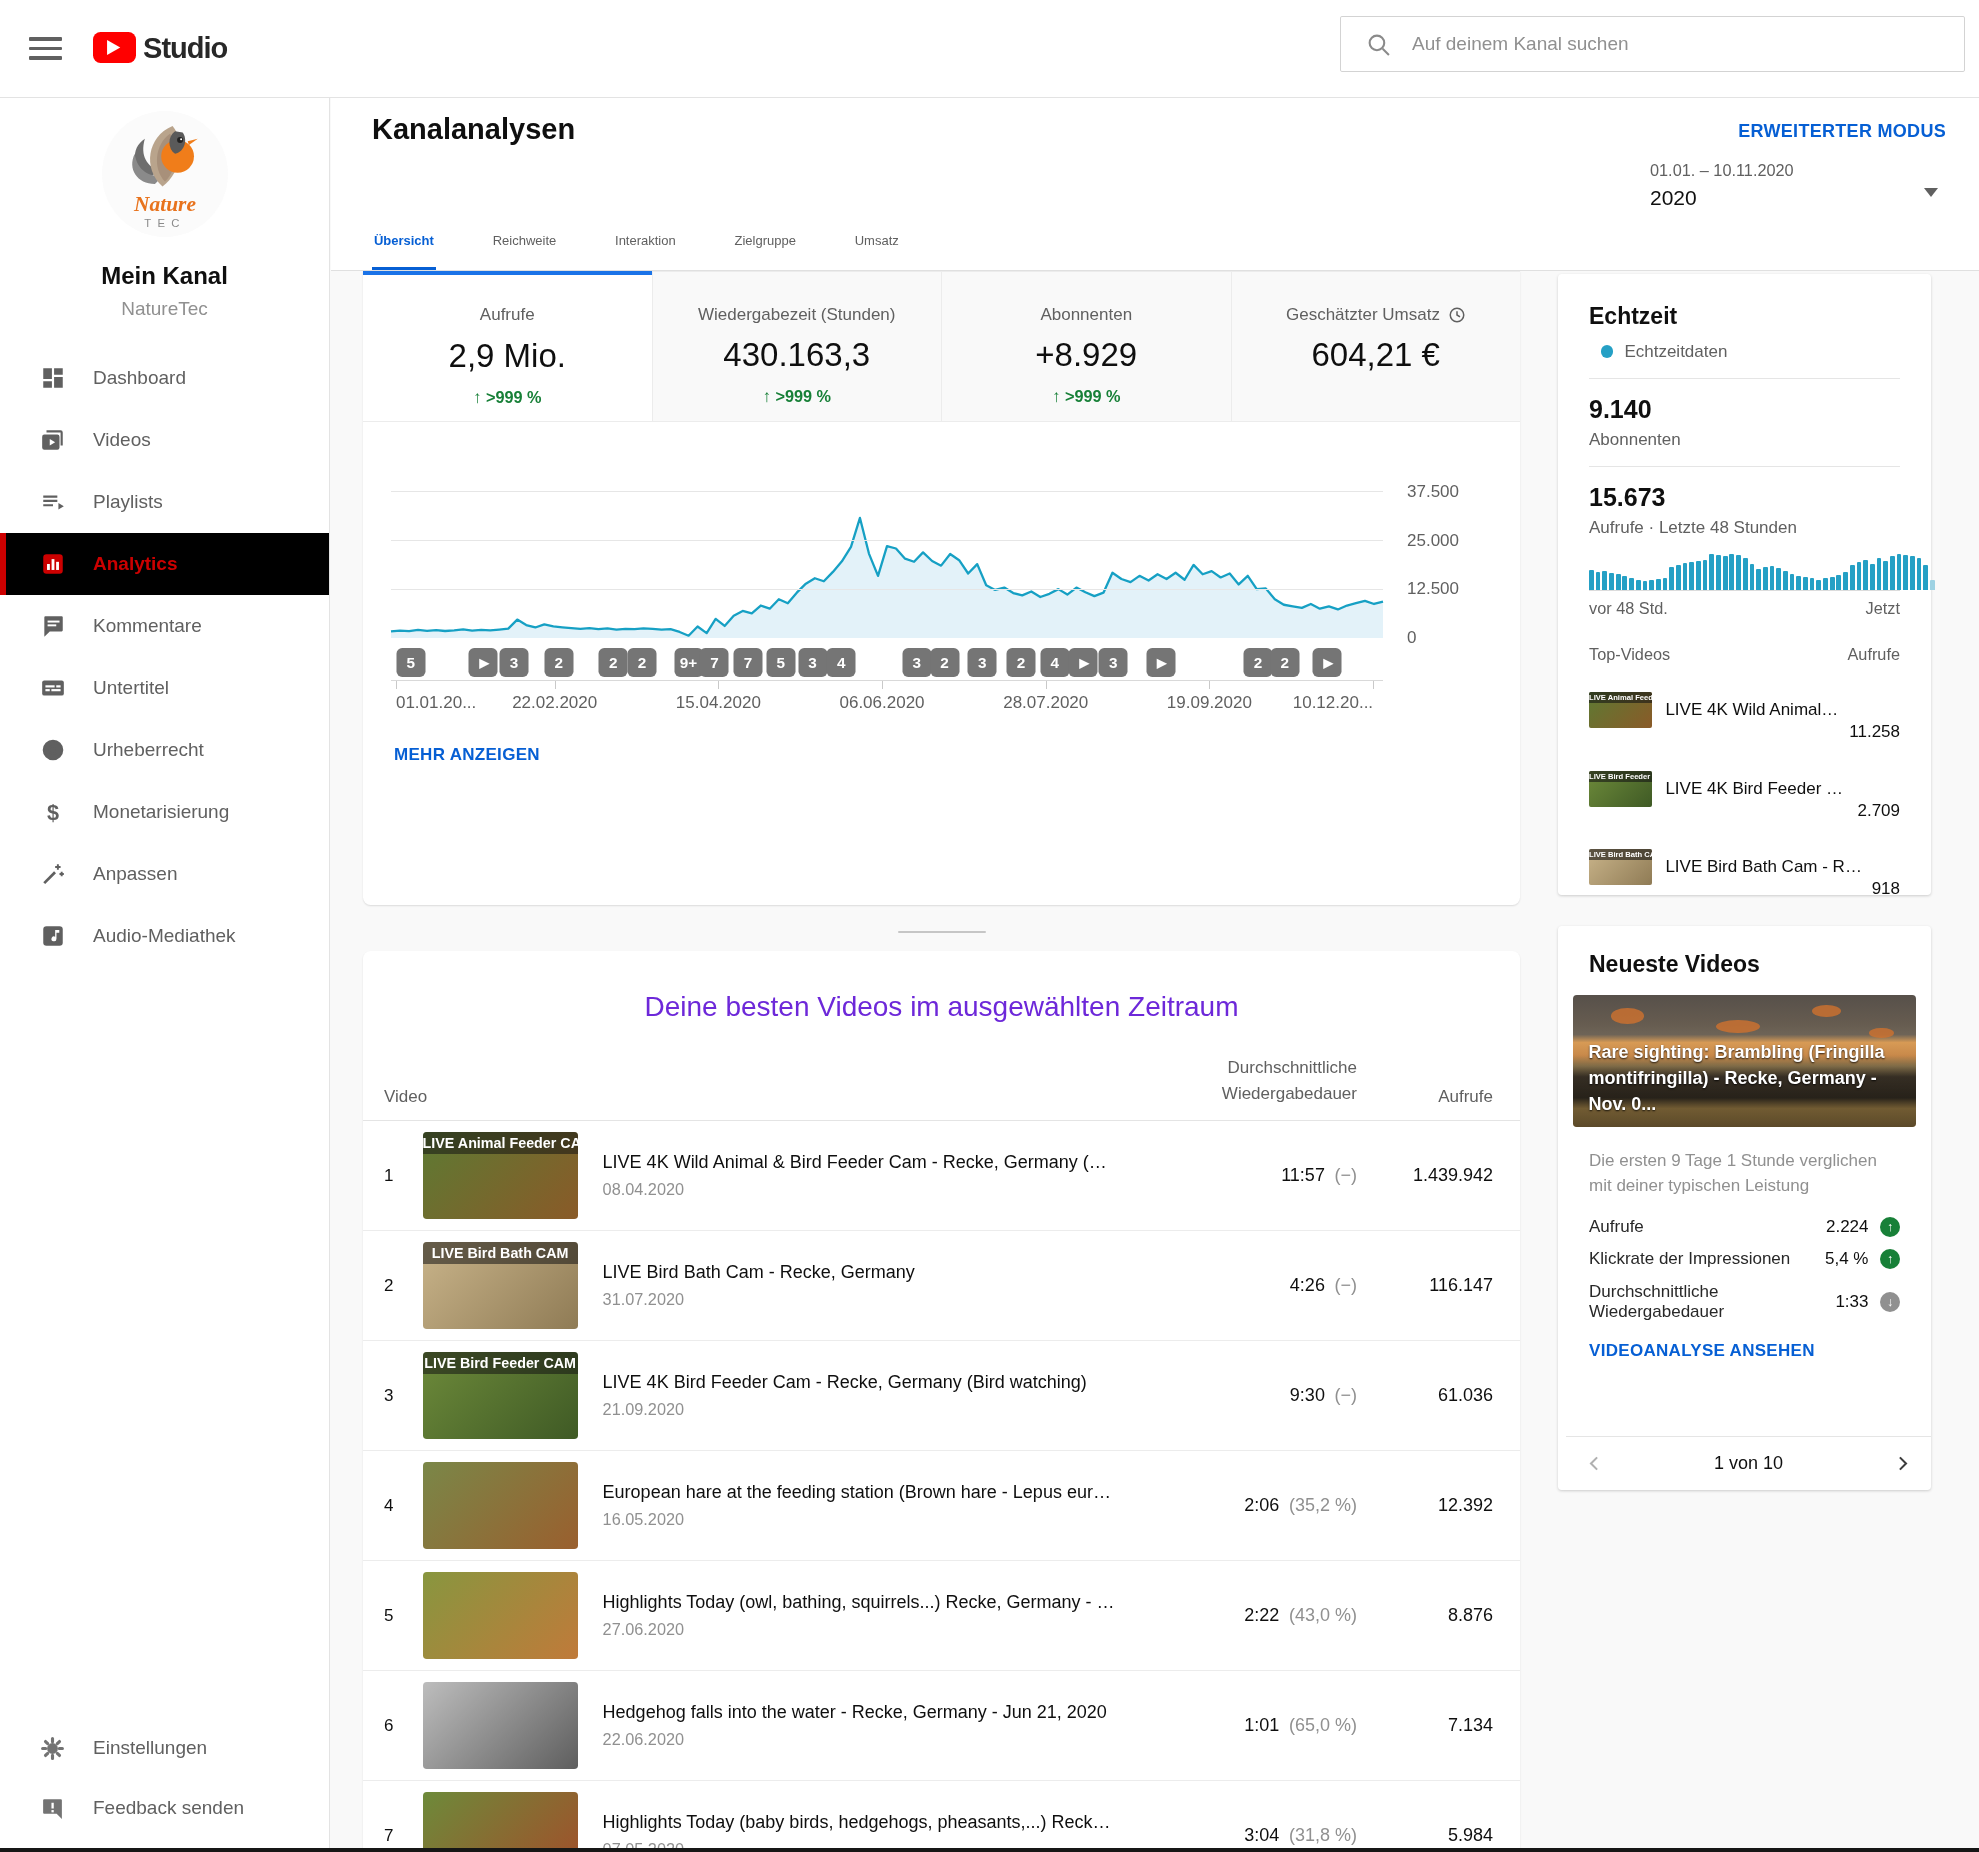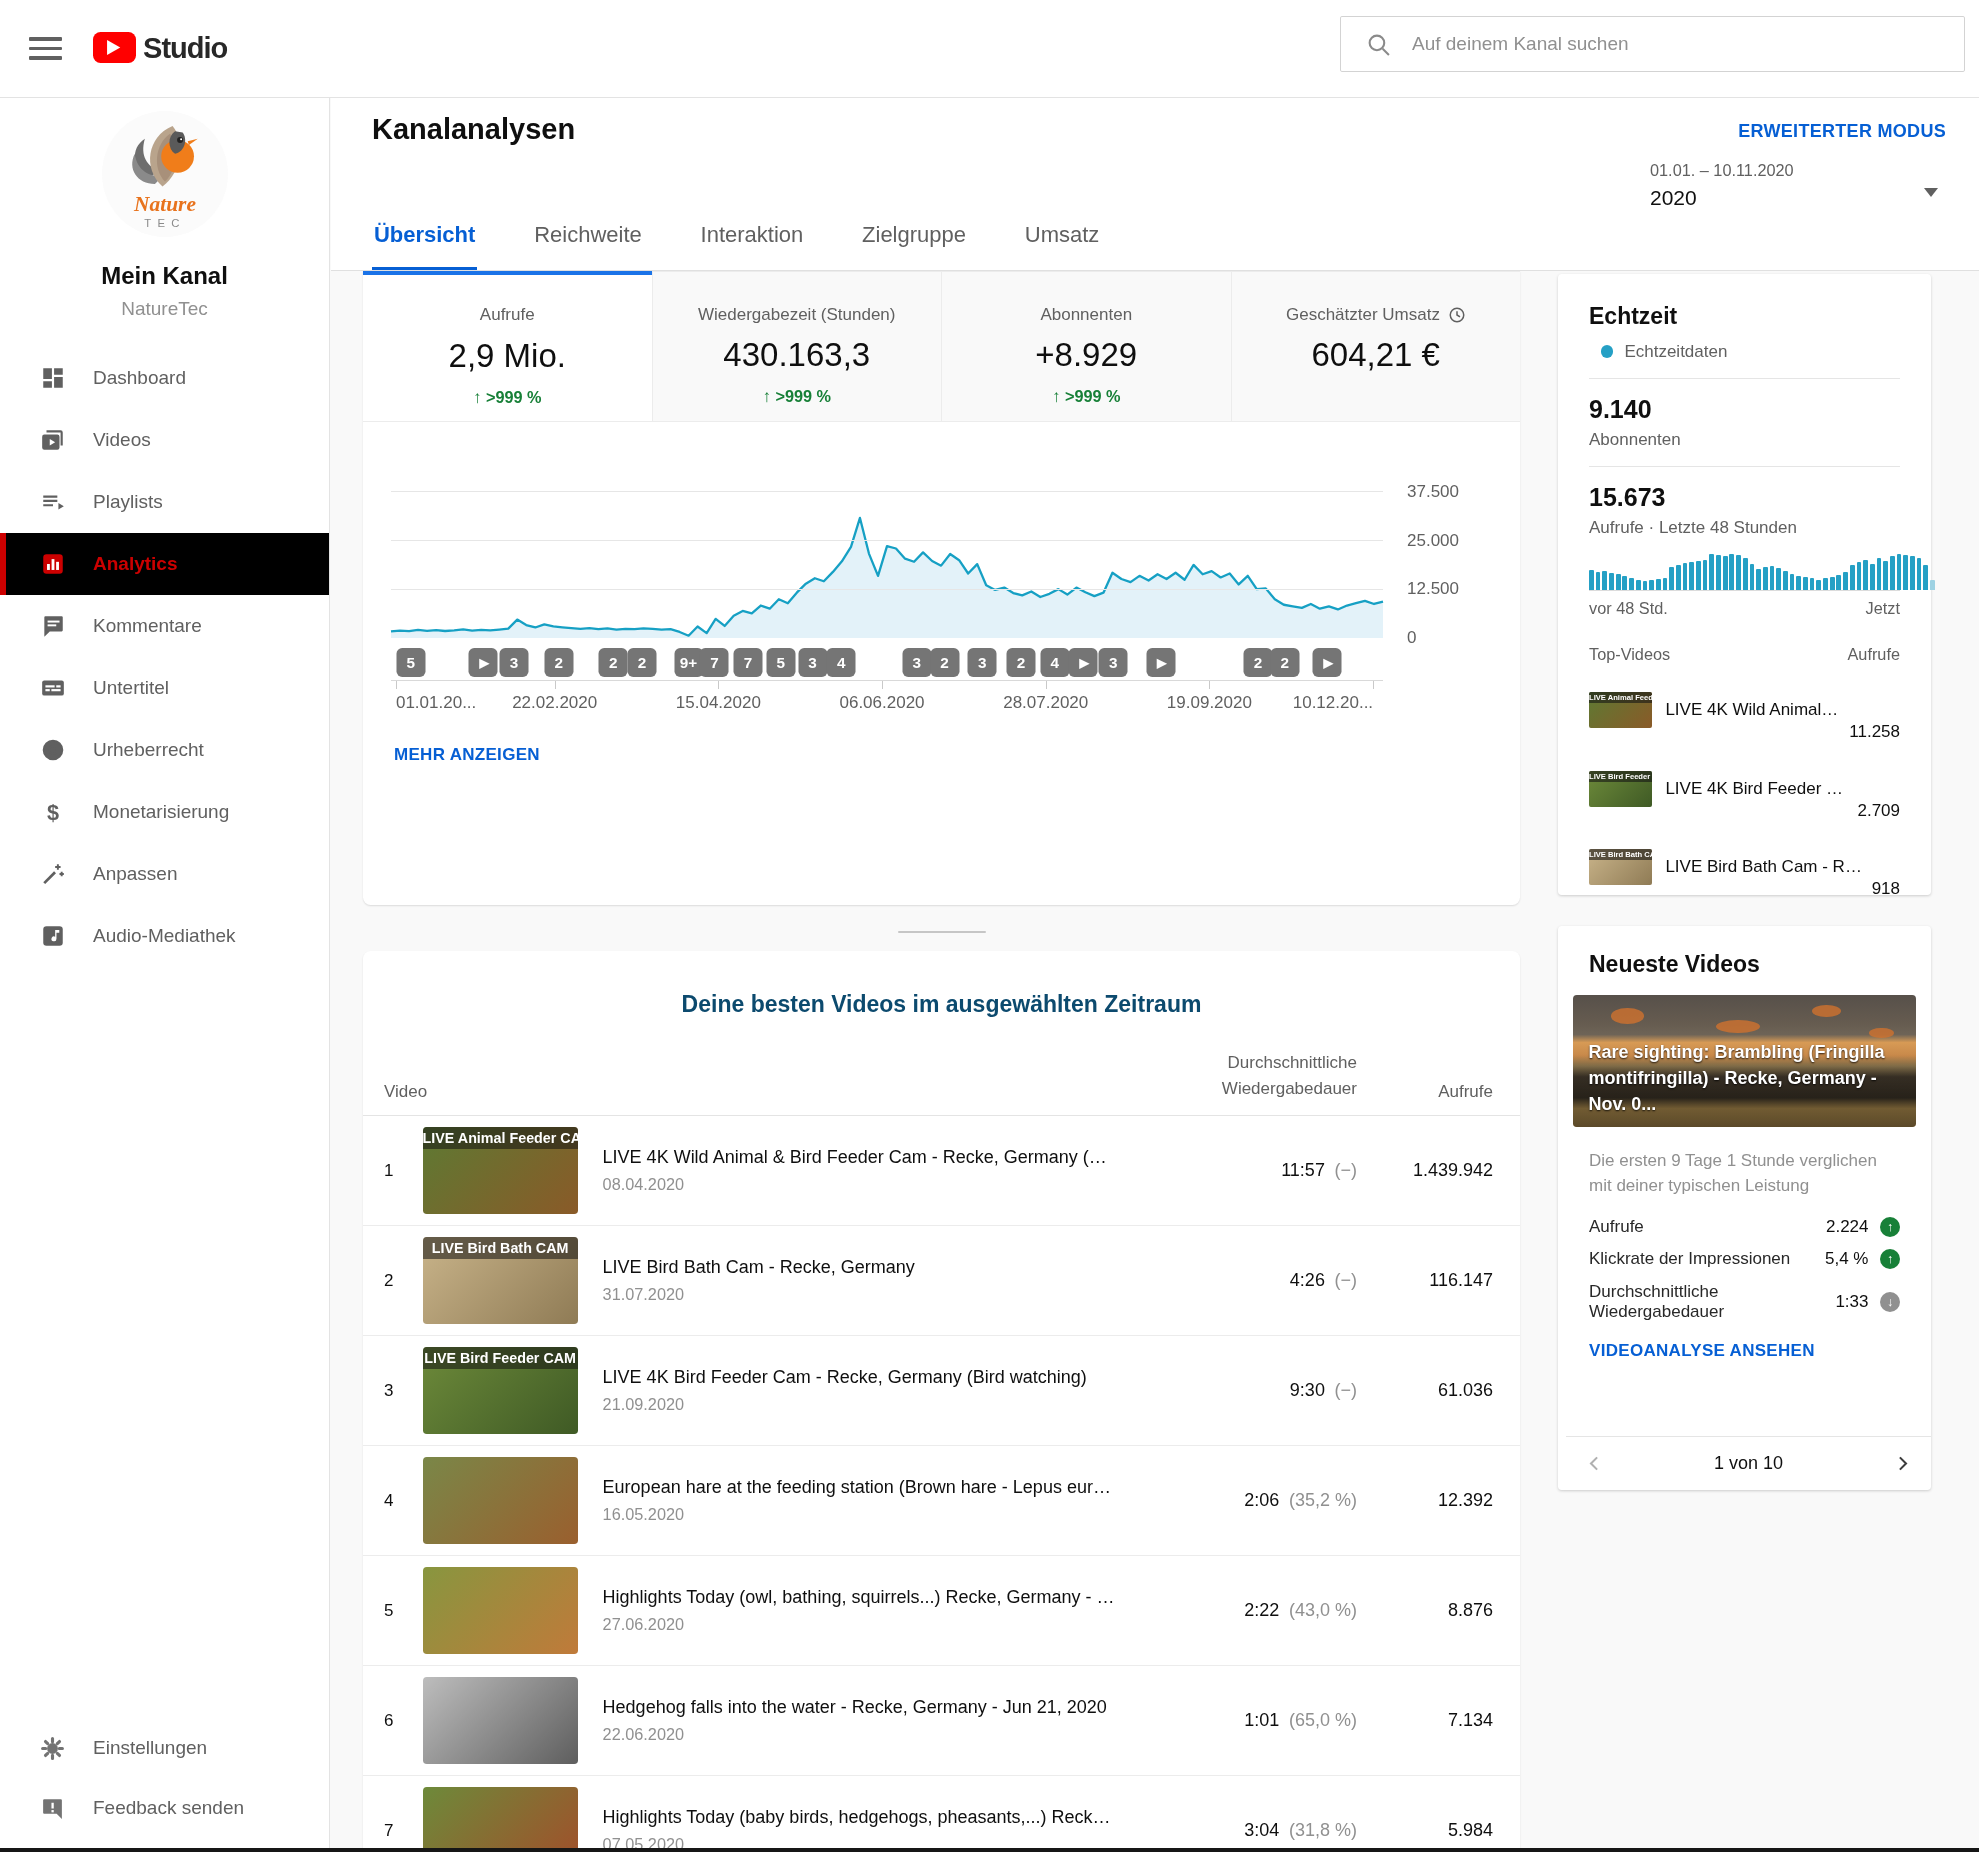--- a/index.html
+++ b/index.html
@@ -37,21 +37,21 @@
   .menu li.active .mlbl{color:#c00;font-weight:700;}
   .sb-footer{position:absolute;left:0;top:1620px;width:100%;}
   .sb-footer .fitem{height:60px;display:flex;align-items:center;padding-left:40px;cursor:pointer;}
   .sb-footer svg{width:25px;height:25px;fill:#737373;}
   .sb-footer .mlbl{font-size:19px;color:#606060;margin-left:28px;}
 
   
   .band{position:absolute;left:331px;top:98px;width:1649px;height:173px;background:#fff;border-bottom:1px solid #e0e0e0;z-index:5;}
   .page-title{position:absolute;left:41px;top:15.3px;font-size:29px;font-weight:600;color:#0f0f0f;}
   .tabs{position:absolute;left:41px;bottom:0;display:flex;gap:55px;}
-  .tab{background:none;border:none;font-family:"Liberation Sans",sans-serif;font-size:22px;color:#606060;padding:0 1.9px 19px 1.9px;border-bottom:3.8px solid transparent;cursor:pointer;}
+  .tab{background:none;border:none;font-family:"Liberation Sans",sans-serif;font-size:13px;color:#606060;padding:0 1.9px 19px 1.9px;border-bottom:3.8px solid transparent;cursor:pointer;}
   .tab.active{color:#065fd4;font-weight:700;border-bottom-color:#065fd4;}
   .adv-link{position:absolute;right:34px;top:23px;font-size:18px;font-weight:700;letter-spacing:0.3px;color:#065fd4;}
   .datepicker{position:absolute;right:34px;top:63px;width:296px;cursor:pointer;}
   .dp-range{font-size:16.3px;color:#606060;}
   .dp-year{font-size:21px;color:#0f0f0f;margin-top:5.7px;}
   .dp-caret{position:absolute;right:7.6px;top:27px;width:0;height:0;border-left:7.6px solid transparent;border-right:7.6px solid transparent;border-top:9.6px solid #606060;}
 
   
   .chart-card{position:absolute;left:363px;top:271px;width:1157px;height:634px;background:#fff;border-radius:0 0 7.6px 7.6px;box-shadow:0 1px 1.9px rgba(0,0,0,.12);z-index:4;}
   .headline{height:108px;display:flex;align-items:center;justify-content:center;font-size:31px;font-weight:700;color:#0f0f0f;}
@@ -79,21 +79,21 @@
   .xlabels{position:absolute;left:28px;top:271px;width:992px;height:25px;}
   .xlabel{position:absolute;transform:translateX(-50%);font-size:17px;color:#606060;white-space:nowrap;}
   .xlabel.left{transform:none;}
   .xlabel.right{transform:translateX(-100%);}
   .show-more{position:absolute;left:31px;top:323px;font-size:17px;font-weight:700;letter-spacing:0.3px;color:#065fd4;}
 
   .drag-handle{position:absolute;left:898px;top:931px;width:88px;height:1.9px;background:#c6c6c6;border-radius:1.9px;z-index:4;}
 
   
   .table-card{position:absolute;left:363px;top:951px;width:1157px;height:907px;background:#fff;border-radius:7.6px 7.6px 0 0;box-shadow:0 1px 1.9px rgba(0,0,0,.12);z-index:4;overflow:hidden;}
-  .t-heading{padding-top:40px;text-align:center;font-size:23px;font-weight:700;color:#0c4a6e;}
+  .t-heading{padding-top:40px;text-align:center;font-size:28px;font-weight:400;color:#6d28d9;}
   .thead{position:relative;height:98px;border-bottom:1px solid #e4e4e4;font-size:17px;color:#606060;}
   .th-video{position:absolute;left:21px;bottom:13.4px;}
   .th-dur{position:absolute;right:163px;bottom:13.4px;text-align:right;line-height:26px;}
   .th-views{position:absolute;right:27px;bottom:13.4px;}
   .trow{position:relative;height:110px;border-bottom:1px solid #ececec;display:flex;align-items:center;cursor:pointer;}
   .trank{width:29px;margin-left:21px;font-size:17px;color:#0f0f0f;flex:none;}
   .tthumb{position:relative;width:155px;height:87px;border-radius:3.8px;margin-left:9.6px;flex:none;overflow:hidden;background:#888;}
   .tthumb .live{position:absolute;left:0;top:0;right:0;background:rgba(20,20,20,.55);color:#fff;font-size:14.3px;font-weight:700;text-align:center;padding:2.9px 0;white-space:nowrap;}
   .tinfo{margin-left:25px;max-width:516px;}
   .ttitle{font-size:18px;color:#0f0f0f;white-space:nowrap;overflow:hidden;text-overflow:ellipsis;max-width:516px;}

